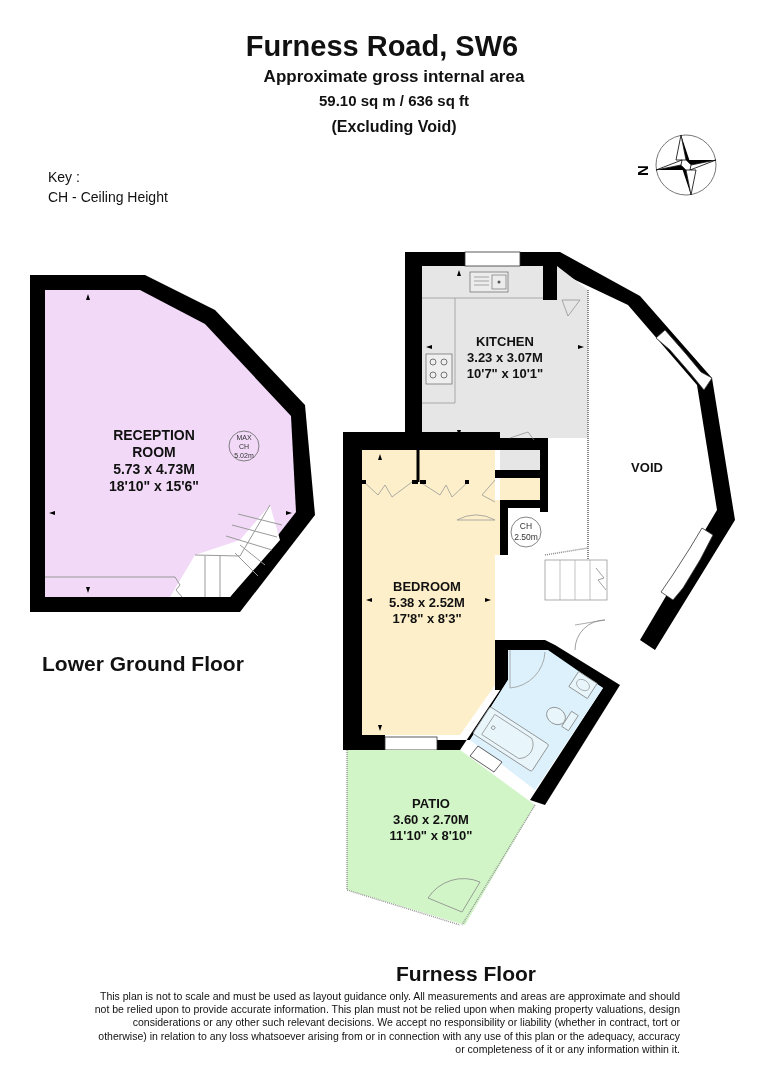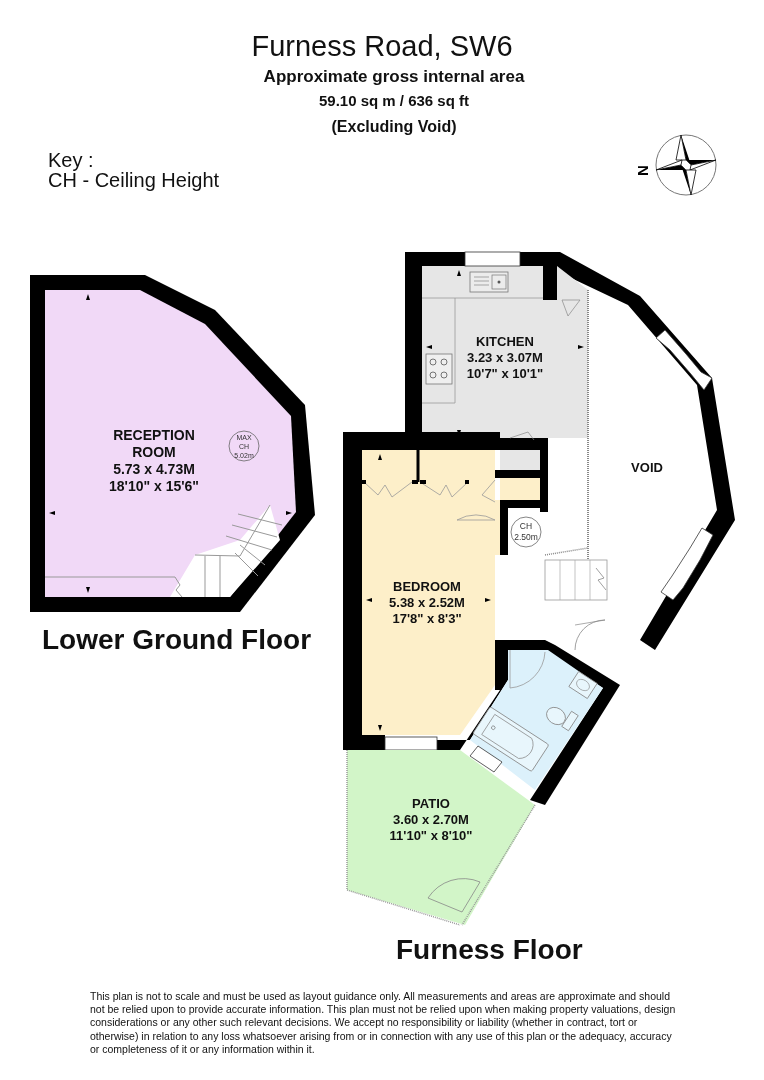--- a/index.html
+++ b/index.html
@@ -1,30 +1,30 @@
 <!DOCTYPE html>
 <html><head>
 <meta charset="utf-8">
 <style>
   html, body { margin: 0; padding: 0; background: #ffffff; }
   body { width: 764px; height: 1080px; position: relative; overflow: hidden;
          font-family: "Liberation Sans", sans-serif; color: #111; }
   .title { position: absolute; left: 0; width: 764px; text-align: center; top: 30px;
-           font-size: 29px; font-weight: normal; line-height: 32px; }
+           font-size: 29px; font-weight: bold; line-height: 32px; }
   .sub { position: absolute; left: 12px; width: 764px; text-align: center;
          font-weight: bold; font-size: 17px; line-height: 22px; }
   .sub1 { top: 66px; }
   .sub2 { top: 90px; font-size: 15px; }
   .sub3 { top: 116px; font-size: 16px; }
-  .key { position: absolute; left: 48px; top: 150px; font-size: 20px; line-height: 20px; }
+  .key { position: absolute; left: 48px; top: 167px; font-size: 14px; line-height: 20px; }
   .plan { position: absolute; left: 0; top: 0; }
-  .floor-label { position: absolute; font-weight: bold; font-size: 28px; }
+  .floor-label { position: absolute; font-weight: bold; font-size: 21px; margin-top: 28px; }
   .lower-label { left: 42px; top: 624px; }
   .ground-label { left: 396px; top: 934px; }
-  .disclaimer { position: absolute; left: 90px; width: 590px; top: 990px; text-align: left;
+  .disclaimer { position: absolute; left: 90px; width: 590px; top: 990px; text-align: right;
                 font-size: 10.5px; line-height: 13.2px; color: #111; }
   .room-text { font-family: "Liberation Sans", sans-serif; font-weight: bold; fill: #111; }
   .ch-text { font-family: "Liberation Sans", sans-serif; fill: #333; }
 </style>
 </head>
 <body>
 
 <div class="title">Furness Road, SW6</div>
 <div class="sub sub1">Approximate gross internal area</div>
 <div class="sub sub2">59.10 sq m / 636 sq ft</div>

